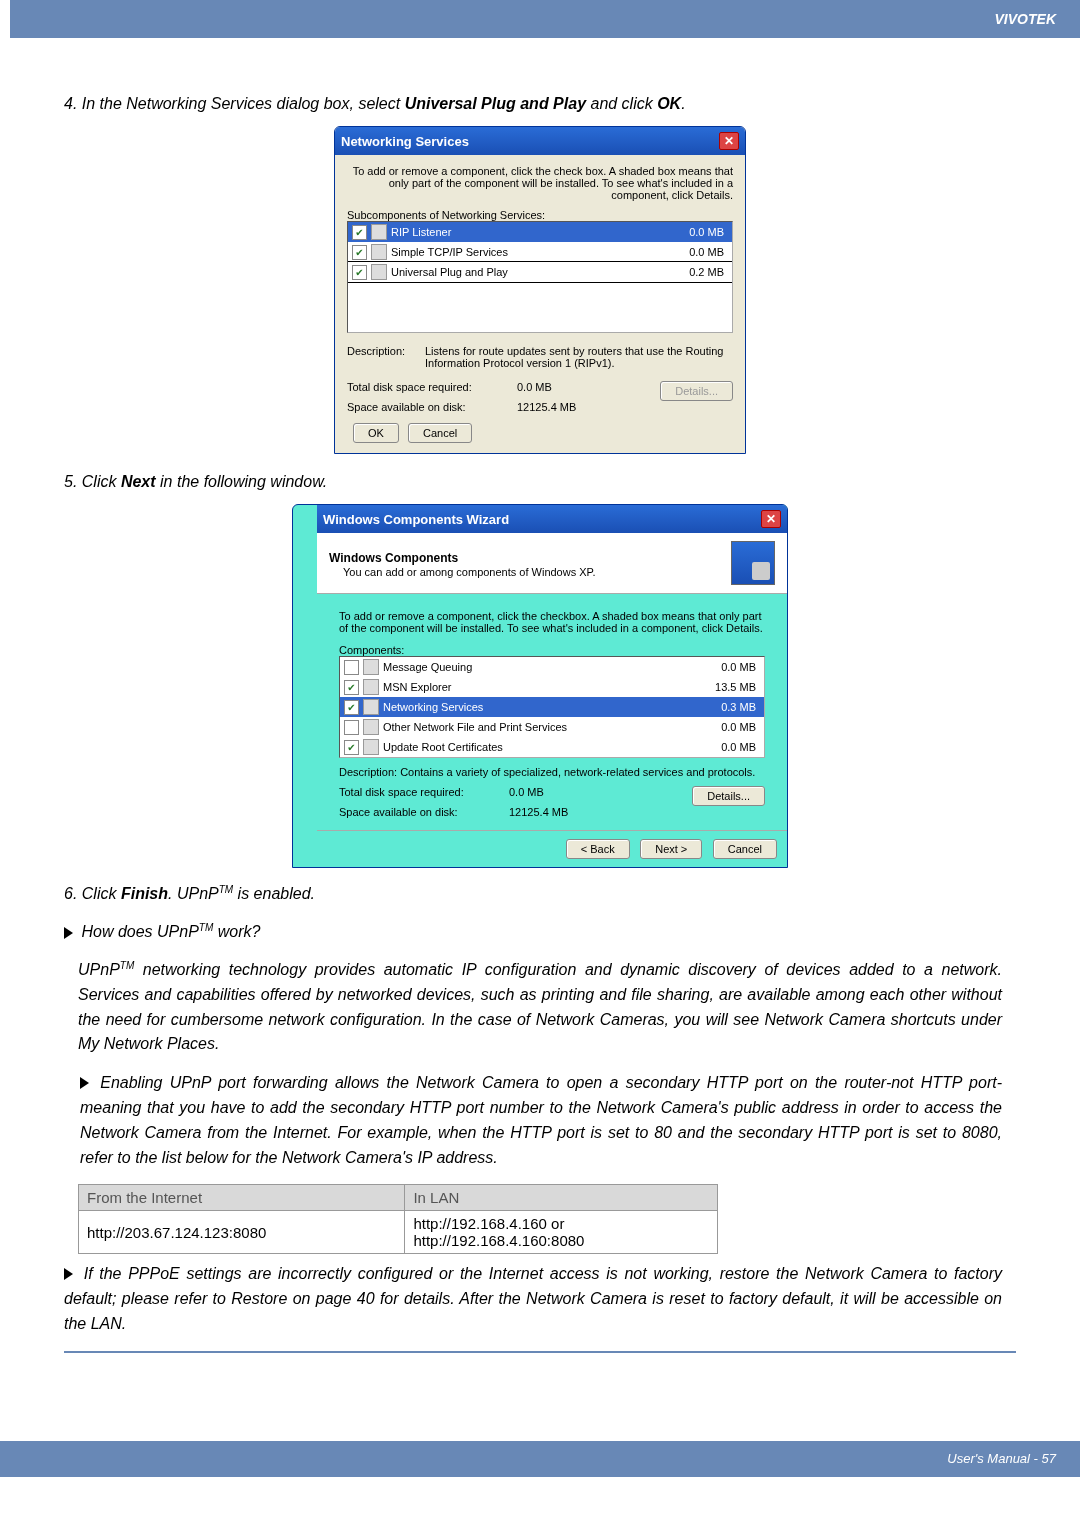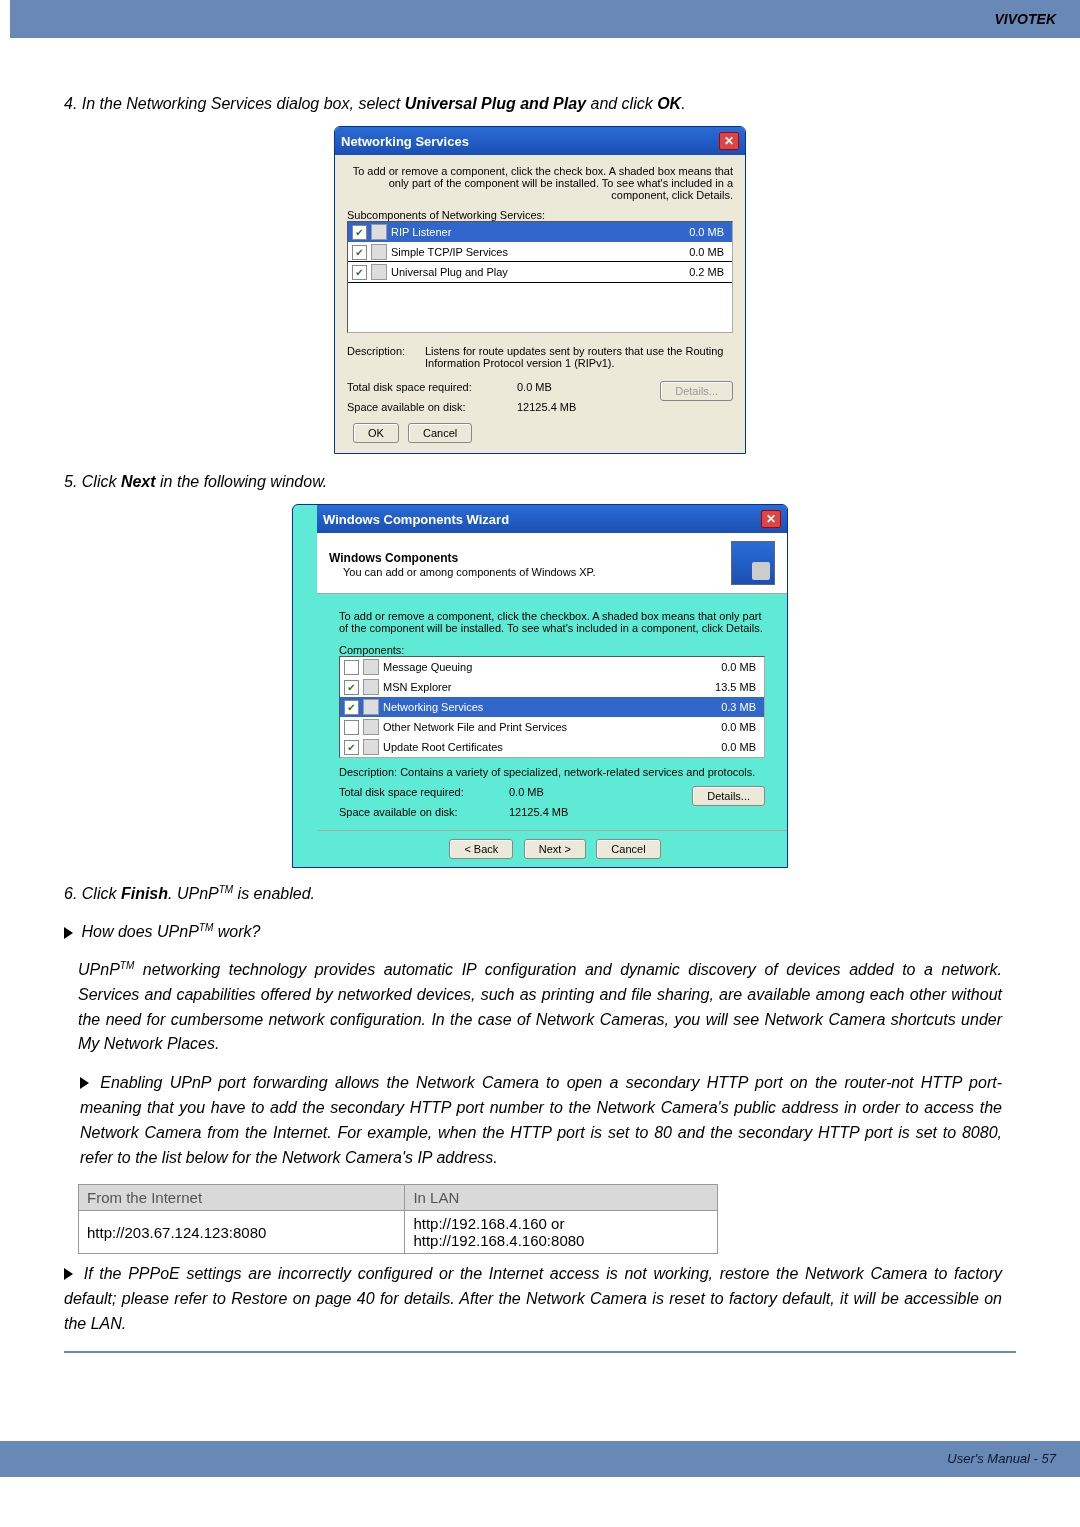--- a/index.html
+++ b/index.html
@@ -10,21 +10,21 @@
     color: #000;
     width: 1080px;
   }
   .top-bar {
     background: #6888b6;
     height: 38px;
     display: flex;
     justify-content: flex-end;
     align-items: center;
     padding-right: 24px;
-    color: #000000;
+    color: #ffffff;
     font-style: italic;
     font-weight: bold;
     font-size: 14px;
     margin-left: 10px;
   }
   .content {
     padding: 50px 64px 20px 64px;
     background: #fff;
   }
   .instruction {
@@ -154,21 +154,21 @@
     border:1px solid #666;
     position:relative;
   }
   .wiz-logo::after{
     content:"";
     position:absolute; right:4px; bottom:4px;
     width:18px;height:18px;background:#ccc;border-radius:2px;
   }
   .wiz-body { padding:16px 22px 12px 22px; font-size:11px;}
   .wiz-body .list-box { height:100px; }
-  .wiz-btn-row { text-align:center; padding:8px 10px; border-top:1px solid #aaa;}
+  .wiz-btn-row { text-align:right; padding:8px 10px; border-top:1px solid #aaa;}
   .body-para {
     font-style: italic;
     font-size: 16px;
     line-height: 1.55;
     margin: 4px 14px 14px 14px;
     text-align: justify;
   }
   .heading-q {
     font-style: italic;
     font-size: 16px;
@@ -192,21 +192,21 @@
   table.net td {
     padding: 4px 8px;
     border:1px solid #999;
   }
   .footer-bar {
     background:#6888b6;
     height:36px;
     display:flex;
     justify-content:flex-end;
     align-items:center;
-    color:#0f172a;
+    color:#ffffff;
     font-style:italic;
     font-size:13px;
     padding-right:24px;
     margin-top: 60px;
   }
 </style>
 </head>
 <body>
 
 <div class="top-bar">

